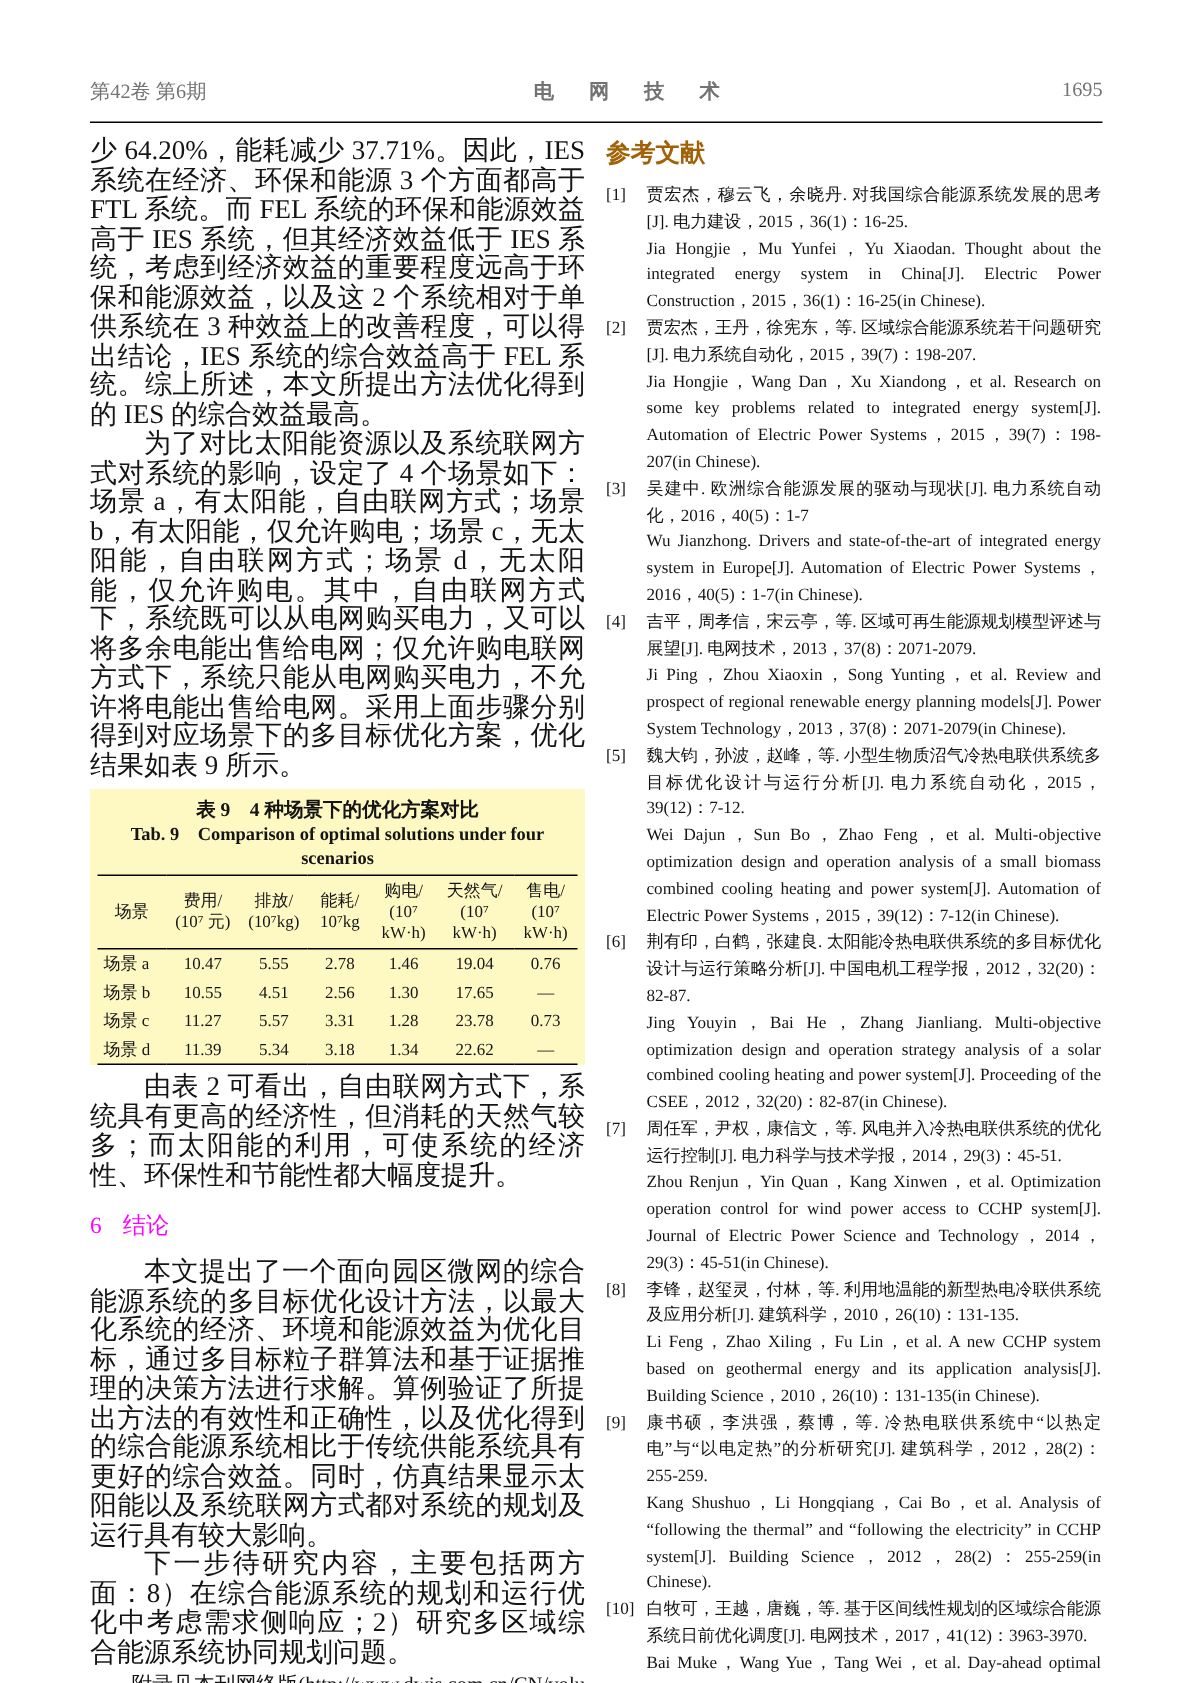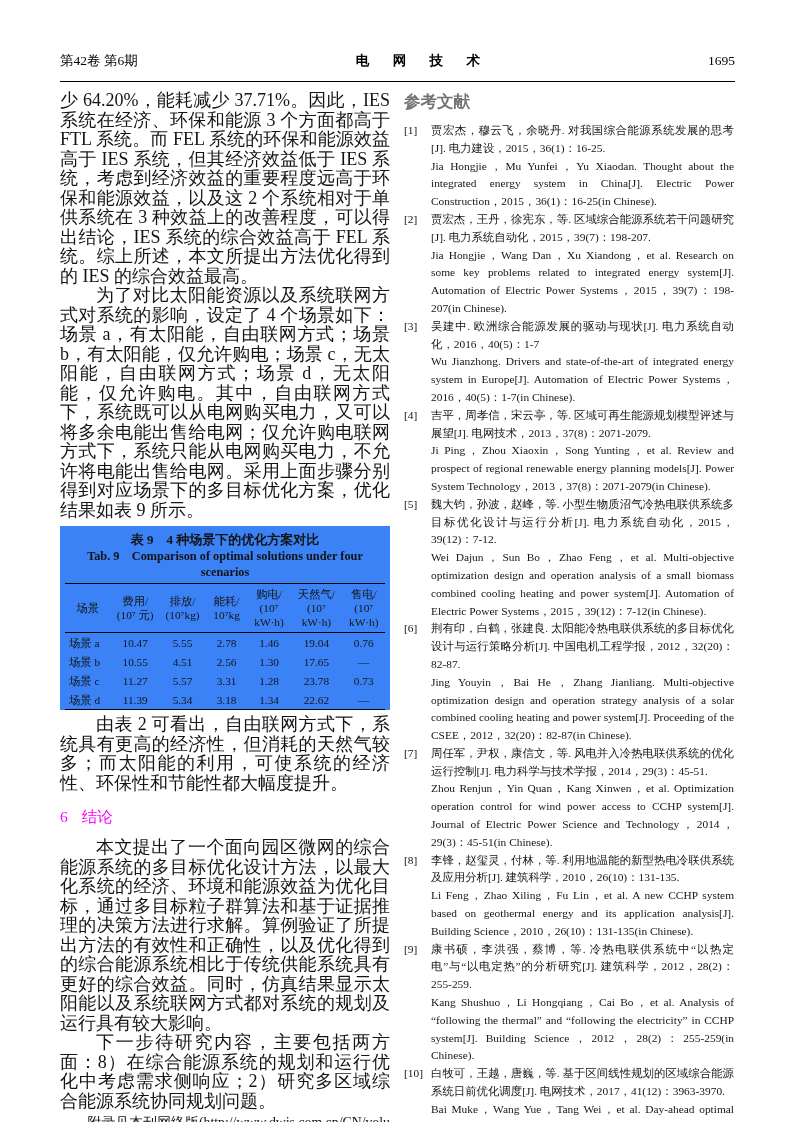--- a/index.html
+++ b/index.html
@@ -1,40 +1,40 @@
 <!DOCTYPE html>
 <html><head>
 <meta charset="utf-8">
 <style>
   html,body{margin:0;padding:0;background:#ffffff;}
   body{width:793px;height:1122px;font-family:"Liberation Serif","DejaVu Serif",serif;color:#141414;}
   .page{box-sizing:border-box;width:793px;height:1122px;padding:52px 58px 0 60px;position:relative;}
   
-  .jheader{display:flex;justify-content:space-between;align-items:center;color:#000000;font-size:13.5px;}
+  .jheader{display:flex;justify-content:space-between;align-items:flex-start;color:#737373;font-size:13.5px;}
   .jheader .jtitle{letter-spacing:10px;font-weight:bold;}
   .hrule{border:none;border-top:1.6px solid #000;margin:11px 0 0 0;}
   
   .cols{display:flex;gap:14px;margin-top:9px;}
   .col{width:330px;}
   .para{font-size:18px;line-height:19.5px;text-align:justify;margin:0;}
   .para.indent{text-indent:2em;}
   
-  .tblock{background:#3b82f6;margin:6px 0 5px 0;padding:5px 5px 0 5px;}
+  .tblock{background:#fef9c3;margin:6px 0 5px 0;padding:5px 5px 0 5px;}
   .tbl-title-cn{font-size:13px;font-weight:bold;text-align:center;line-height:17px;}
   .tbl-title-en{font-size:12.3px;font-weight:bold;text-align:center;line-height:16px;white-space:pre-line;}
   table.tbl{width:100%;border-collapse:collapse;margin-top:3px;border-top:1.6px solid #000;border-bottom:1.6px solid #000;font-size:11.3px;}
   table.tbl th{font-weight:normal;white-space:pre-line;line-height:14px;padding:3px 0;border-bottom:1px solid #000;text-align:center;vertical-align:middle;}
   table.tbl td{text-align:center;padding:2.5px 0;line-height:14px;}
   table.tbl td:first-child{text-align:left;padding-left:4px;}
   
   .sec-head{color:#ff00ff;font-weight:normal;font-size:15.5px;margin:14px 0 10px 0;}
   .sec-head .sec-no{margin-right:14px;}
   .appendix{font-size:13.8px;line-height:19.5px;text-align:justify;text-indent:2em;margin:2px 0 0 0;word-break:break-all;}
   
-  .ref-head{color:#737373;font-weight:bold;font-size:16.5px;margin:0 0 9px 0;}
+  .ref-head{color:#a16207;font-weight:bold;font-size:16.5px;margin:0 0 9px 0;}
   .ref{display:flex;font-size:11.4px;line-height:17.8px;margin:0;}
   .ref-num{width:27px;flex-shrink:0;}
   .ref-body{flex:1;text-align:justify;}
   .ref-body p{margin:0;}
 </style>
 </head>
 <body>
 
 <div class="page">
 

